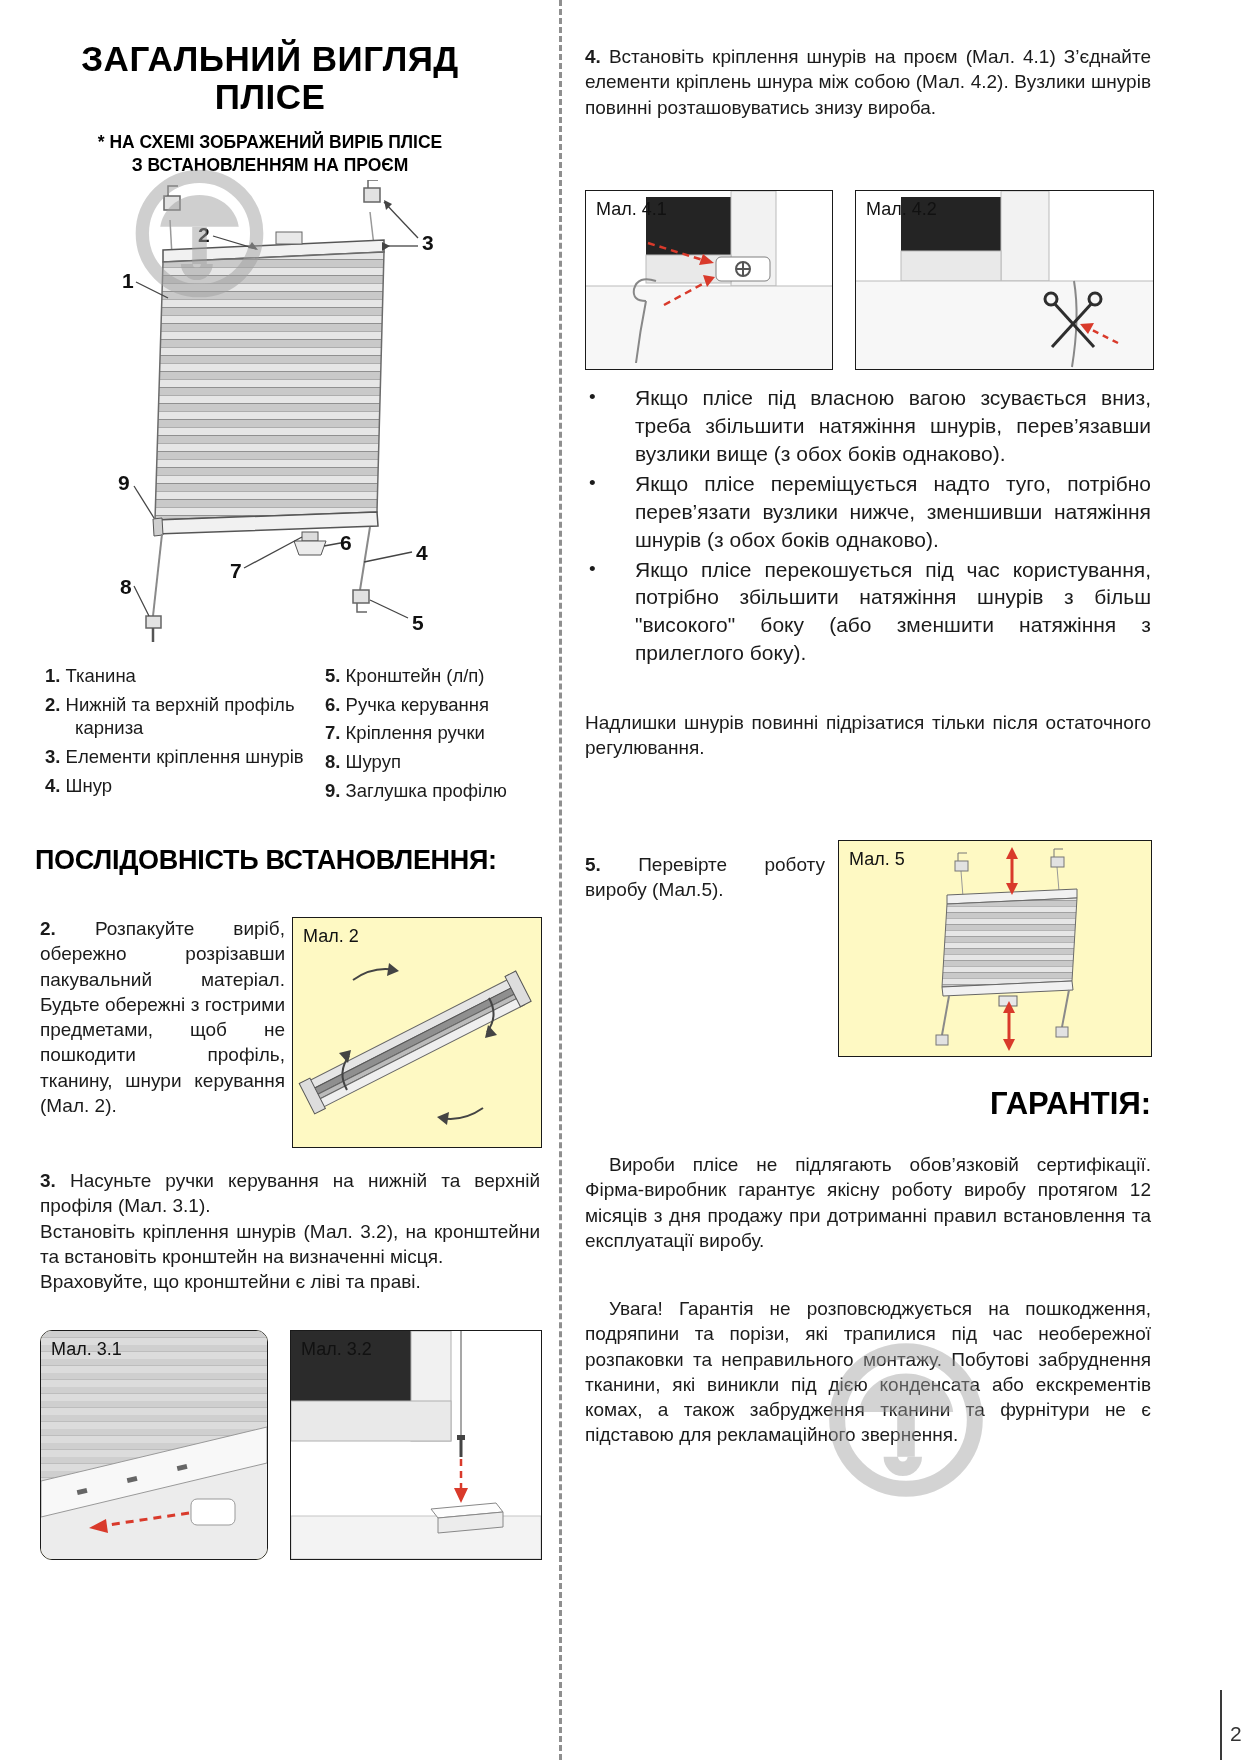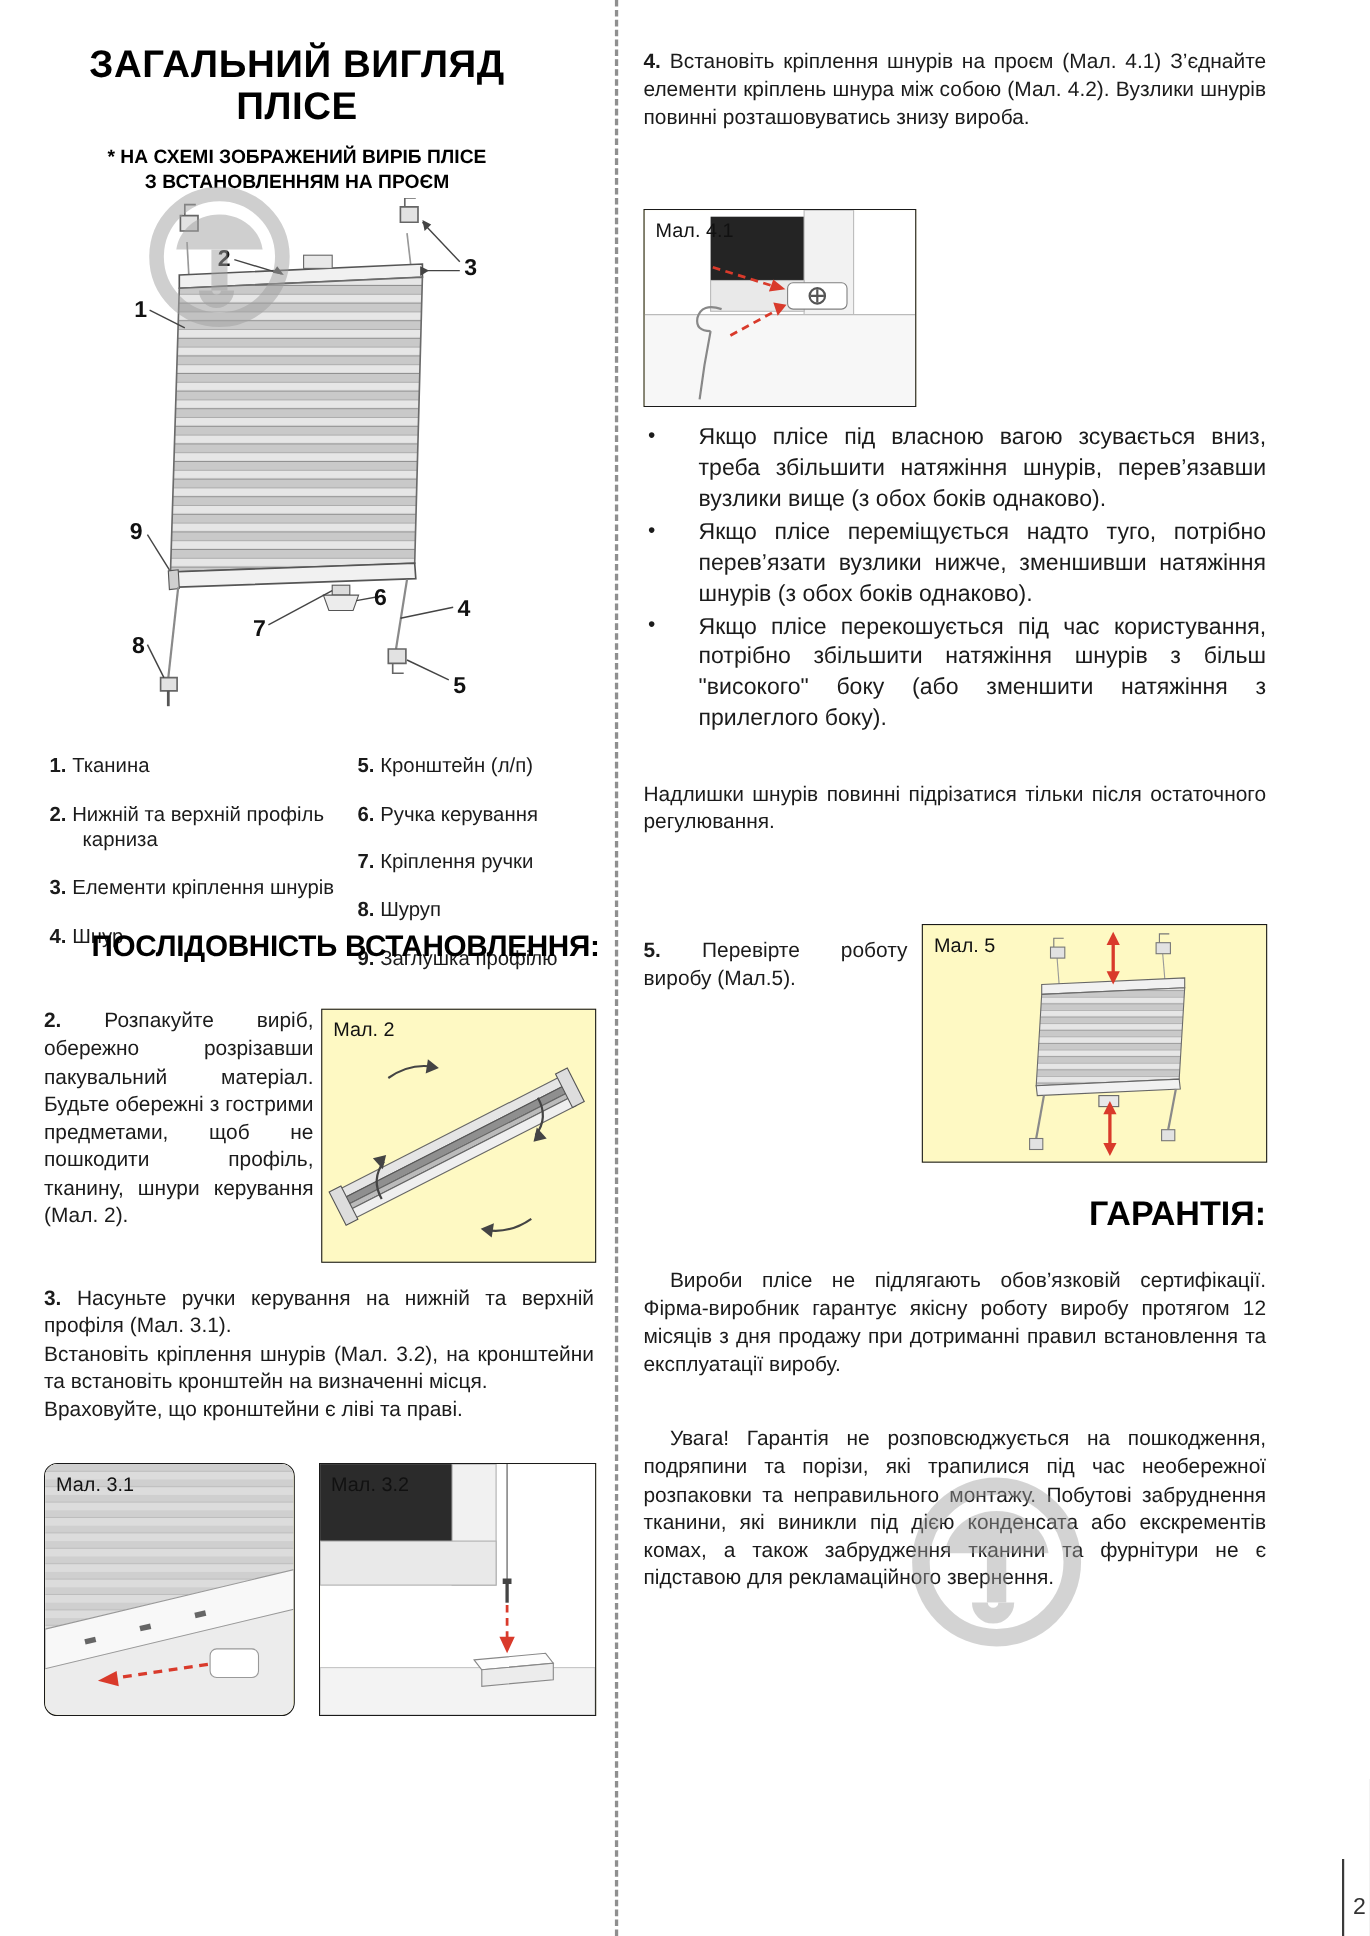--- a/index.html
+++ b/index.html
@@ -12,22 +12,22 @@
   .divider{left:559px;top:0;width:0;height:1760px;border-left:3px dashed #8f8f8f;}
 
   .main-title{left:50px;top:40px;width:440px;text-align:center;font-weight:bold;
               font-size:35px;line-height:1.08;color:#000;letter-spacing:.5px;}
   .subtitle{left:50px;top:131px;width:440px;text-align:center;font-weight:bold;
             font-size:17.5px;line-height:1.32;color:#000;}
   .diagram{left:50px;top:180px;width:460px;height:480px;}
   .legend{left:45px;top:664px;width:498px;display:flex;gap:18px;font-size:18.5px;line-height:1.28;}
   .legend-col1{width:262px;}
   .legend-col2{width:218px;}
-  .legend-item{padding-left:30px;text-indent:-30px;margin-bottom:5px;margin-top:20px;}
-  .section-title{left:35px;top:845px;width:510px;text-align:right;font-weight:bold;
+  .legend-item{padding-left:30px;text-indent:-30px;margin-bottom:5px;}
+  .section-title{left:35px;top:845px;width:510px;text-align:left;font-weight:bold;
                  font-size:27px;letter-spacing:-.3px;color:#000;}
   .step2{left:40px;top:916px;width:245px;}
   .figure{border:1.5px solid #1a1a1a;background:#fef9c3;overflow:hidden;}
   .fig-label{position:absolute;top:8px;left:10px;font-size:18px;color:#111;z-index:2;}
   .fig2{left:292px;top:917px;width:248px;height:229px;}
   .step3{left:40px;top:1168px;width:500px;}
   .step3 > div{margin:0;}
   .fig31{left:40px;top:1330px;width:226px;height:228px;border-radius:12px;}
   .fig32{left:290px;top:1330px;width:250px;height:228px;}
 
@@ -248,20 +248,40 @@
       <line x1="157" y1="72" x2="157" y2="84" stroke="#555" stroke-width="2"></line>
       <path d="M70 90 q-18 -6 -22 8 q-2 12 12 12" fill="none" stroke="#888" stroke-width="2"></path>
       <path d="M60 110 q-6 30 -10 62" fill="none" stroke="#888" stroke-width="2"></path>
       <line x1="62" y1="52" x2="120" y2="70" stroke="#d93a2b" stroke-width="2.5" stroke-dasharray="7 5"></line>
       <polygon points="128,72 113,74 117,63" fill="#d93a2b"></polygon>
       <line x1="78" y1="114" x2="122" y2="90" stroke="#d93a2b" stroke-width="2.5" stroke-dasharray="7 5"></line>
       <polygon points="129,86 117,84 121,96" fill="#d93a2b"></polygon>
     </svg>
   </div>
 
+  <div class="abs figure fig42">
+    <div class="fig-label">Мал. 4.2</div>
+    <svg viewBox="0 0 297 178" width="297" height="178">
+      <rect width="297" height="178" fill="#ffffff"></rect>
+      <rect x="45" y="6" width="100" height="54" fill="#242424"></rect>
+      <rect x="145" y="0" width="48" height="90" fill="#f2f2f2" stroke="#bbbbbb"></rect>
+      <rect x="45" y="60" width="100" height="30" fill="#e9e9e9" stroke="#bbbbbb"></rect>
+      <rect x="0" y="90" width="297" height="88" fill="#f7f7f7"></rect>
+      <line x1="0" y1="90" x2="297" y2="90" stroke="#bbbbbb"></line>
+      <path d="M218 90 q6 36 -2 86" fill="none" stroke="#888" stroke-width="2"></path>
+      <g stroke="#2e2e2e" stroke-width="3" fill="none">
+        <line x1="198" y1="112" x2="238" y2="156"></line>
+        <line x1="236" y1="112" x2="196" y2="156"></line>
+        <circle cx="195" cy="108" r="6"></circle>
+        <circle cx="239" cy="108" r="6"></circle>
+      </g>
+      <line x1="262" y1="152" x2="230" y2="136" stroke="#d93a2b" stroke-width="2.5" stroke-dasharray="6 5"></line>
+      <polygon points="224,133 238,132 232,143" fill="#d93a2b"></polygon>
+    </svg>
+  </div>
 
   <div class="abs bullets">
     <div class="bullet-row">
       <span class="bullet-marker">•</span>
       <span class="bullet-text">Якщо плісе під власною вагою зсувається вниз, треба збільшити натяжіння шнурів, перев’язавши вузлики вище (з обох боків однаково).</span>
     </div>
     <div class="bullet-row">
       <span class="bullet-marker">•</span>
       <span class="bullet-text">Якщо плісе переміщується надто туго, потрібно перев’язати вузлики нижче, зменшивши натяжіння шнурів (з обох боків однаково).</span>
     </div>

